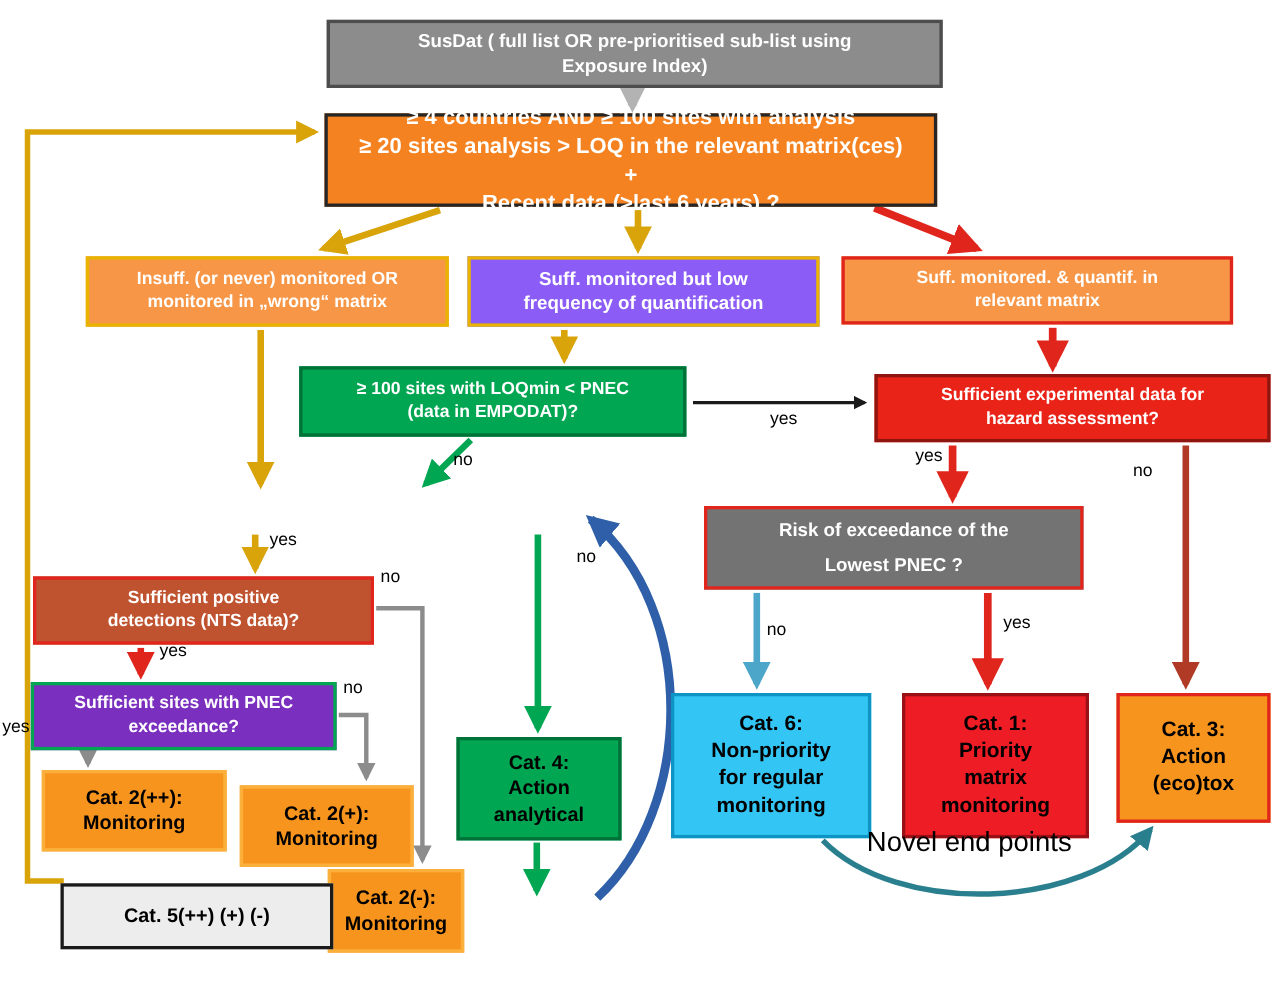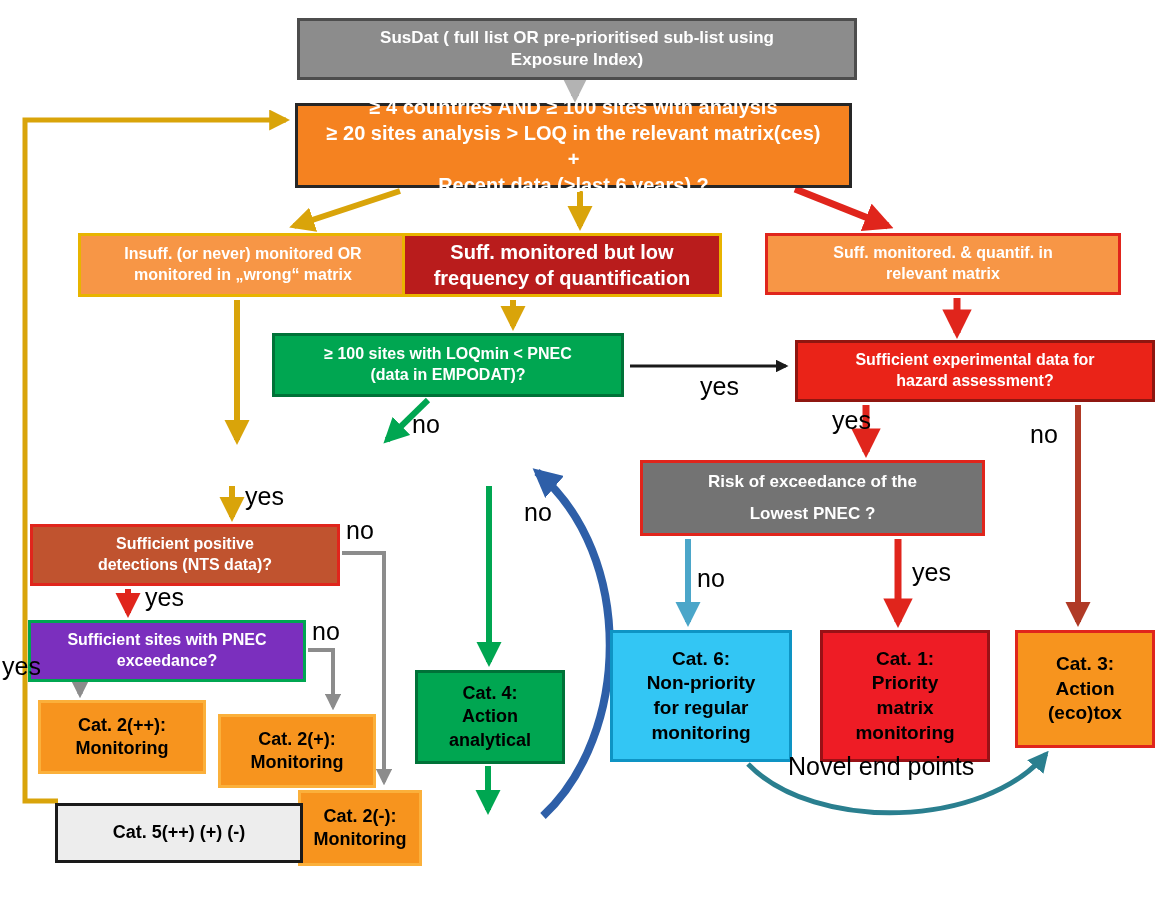--- a/index.html
+++ b/index.html
@@ -2,27 +2,27 @@
 <html><head>
 <meta charset="utf-8">
 <style>
   html,body{margin:0;padding:0;background:#ffffff;}
   #stage{position:relative;width:1170px;height:900px;background:#ffffff;overflow:hidden;
          font-family:"Liberation Sans",sans-serif;}
   svg.arrows{position:absolute;left:0;top:0;z-index:1;}
   .box{position:absolute;z-index:2;box-sizing:border-box;display:flex;flex-direction:column;
        justify-content:center;align-items:center;text-align:center;font-weight:bold;
        line-height:1.3;padding:2px 22px;}
-  .lbl{position:absolute;z-index:3;color:#000;font-size:25px;font-weight:400;}
+  .lbl{position:absolute;z-index:3;color:#000;font-size:16px;font-weight:400;}
 
   
   .b-susdat    {left:297px;top:18px;width:560px;height:62px;background:#8C8C8C;border:3px solid #4D4D4D;color:#fff;font-size:17px;}
   .b-criteria  {left:295px;top:103px;width:557px;height:85px;background:#F58220;border:3px solid #262626;color:#fff;font-size:20px;}
   .b-insuff    {left:78px;top:233px;width:330px;height:64px;background:#F79646;border:3px solid #E8B400;color:#fff;font-size:16px;}
-  .b-sufflow   {left:402px;top:233px;width:320px;height:64px;background:#b91c1c;border:3px solid #E8B400;color:#fff;font-size:20px;}
+  .b-sufflow   {left:425px;top:233px;width:320px;height:64px;background:#8b5cf6;border:3px solid #E8B400;color:#fff;font-size:17px;}
   .b-suffquant {left:765px;top:233px;width:356px;height:62px;background:#F79646;border:3px solid #E0251C;color:#fff;font-size:16px;}
   .b-loqmin    {left:272px;top:333px;width:352px;height:64px;background:#00A651;border:3px solid #007238;color:#fff;font-size:16px;}
   .b-hazard    {left:795px;top:340px;width:360px;height:62px;background:#EA2318;border:3px solid #8F1610;color:#fff;font-size:16px;}
   .b-nts       {left:180px;top:447px;width:348px;height:36px;background:#00A651;border:3px solid #007238;color:#fff;font-size:16px;}
   .b-posdet    {left:30px;top:524px;width:310px;height:62px;background:#C0532F;border:3px solid #E0251C;color:#fff;font-size:16px;}
   .b-pnec      {left:28px;top:620px;width:278px;height:62px;background:#7B2FBE;border:3px solid #00A651;color:#fff;font-size:16px;}
   .b-risk      {left:640px;top:460px;width:345px;height:76px;background:#737373;border:3px solid #E0251C;color:#fff;font-size:17px;gap:10px;}
   .b-cat2pp    {left:38px;top:700px;width:168px;height:74px;background:#F7941E;border:3px solid #FBB03B;color:#000;font-size:18px;}
   .b-cat2p     {left:218px;top:714px;width:158px;height:74px;background:#F7941E;border:3px solid #FBB03B;color:#000;font-size:18px;}
   .b-cat5      {left:55px;top:803px;width:248px;height:60px;background:#EDEDED;border:3px solid #1A1A1A;color:#000;font-size:18px;z-index:4;}

